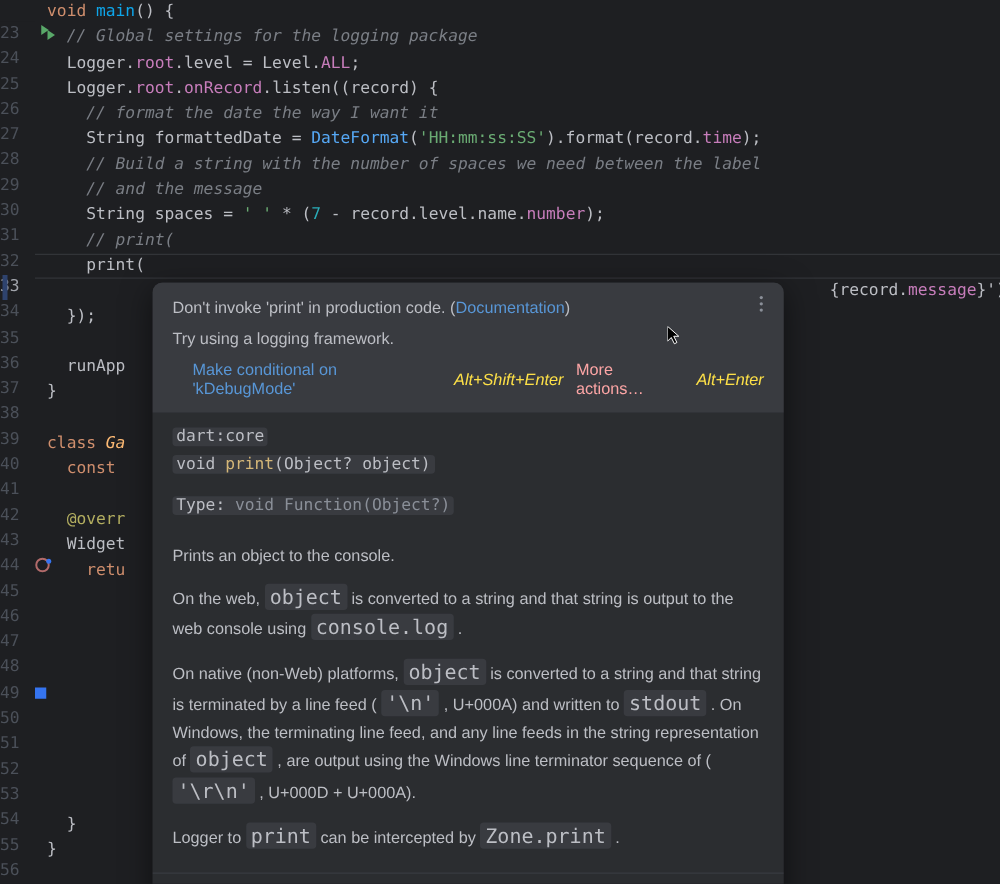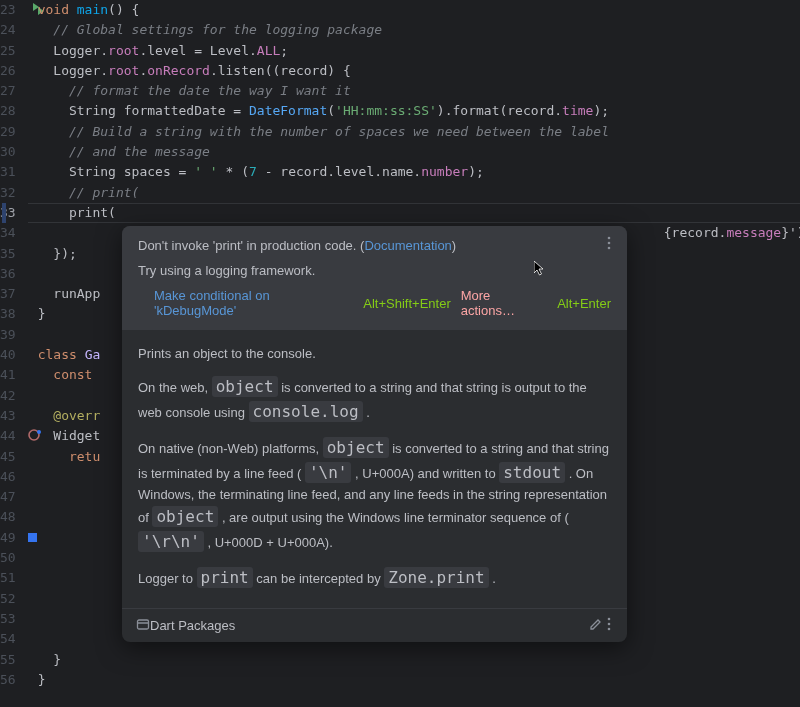--- a/index.html
+++ b/index.html
@@ -18,20 +18,21 @@
     height: 100%;
   }
   .gutter {
     width: 52px;
     background: #1e1f22;
     text-align: right;
     padding-right: 12px;
     color: #4b5059;
     user-select: none;
     position: relative;
+    margin-top: 17px;
   }
   .gutter .ln {
     height: 20.3px;
     line-height: 20.3px;
     position: relative;
   }
   .gutter .ln.hl { color: #a0a3aa; }
   .code-area {
     flex: 1;
     position: relative;
@@ -41,21 +42,21 @@
     height: 20.3px;
     line-height: 20.3px;
     white-space: pre;
   }
   
   .kw { color: #cf8e6d; }
   .fn { color: #0ea5e9; }
   .ident { color: #bcbec4; }
   .comment { color: #7a7e85; font-style: italic; }
   .str { color: #6aab73; }
-  .type { color: #c4b5fd; }
+  .type { color: #fdba74; font-style: italic; }
   .field { color: #c77dbb; }
   .call { color: #56a8f5; }
   .num { color: #2aacb8; }
   .annot { color: #b3ae60; }
   .hlrow {
     position: absolute;
     left: 0; right: 0;
     height: 20.3px;
     top: calc(20.3px * 10);
     border-top: 1px solid #323438;
@@ -95,21 +96,21 @@
     overflow: hidden;
   }
   .t-section {
     padding: 12px 16px;
   }
   .t-warn { background: #393b40; position: relative; }
   .t-msg { margin-bottom: 10px; }
   .t-sub { margin-bottom: 10px; color: #bcbec4; }
   .t-actions { display: flex; align-items: center; gap: 10px; margin-left: 16px; }
   .t-link { color: #5896d6; cursor: pointer; }
-  .t-hint { color: #84cc16; }
+  .t-hint { color: #fde047; font-style: italic; }
   .t-more { color: #fca5a5; margin-left: auto; cursor: pointer; }
   .t-menu { position: absolute; right: 12px; top: 10px; cursor: pointer; color: #8a8f98; }
   .t-code {
     padding: 10px 16px 4px 16px;
     font-family: 'Menlo', 'Consolas', monospace;
     font-size: 13px;
     line-height: 1.5;
   }
   .t-code .hlbg {
     background: #393b40;
@@ -250,20 +251,25 @@
     </div>
     <div class="t-sub">Try using a logging framework.</div>
     <div class="t-actions">
       <span class="t-link">Make conditional on 'kDebugMode'</span>
       <span class="t-hint">Alt+Shift+Enter</span>
       <span class="t-more">More actions…</span>
       <span class="t-hint">Alt+Enter</span>
     </div>
   </div>
 
+  <div class="t-code">
+    <div class="row"><span class="hlbg">dart:core</span></div>
+    <div class="row"><span class="hlbg"><span>void </span><span style="color:#d5b778">print</span><span>(Object? object)</span></span></div>
+    <div class="row" style="margin-top:14px;"><span class="hlbg"><span>Type: </span><span style="color:#8a8f98">void Function(Object?)</span></span></div>
+  </div>
 
   <div class="t-doc">
     <p>Prints an object to the console.</p>
     <p>
       <span>On the web, </span><code>object</code><span> is converted to a string and that string is output to the web console using </span><code>console.log</code><span> .</span>
     </p>
     <p>
       <span>On native (non-Web) platforms, </span><code>object</code><span> is converted to a string and that string is terminated by a line feed ( </span><code>'\n'</code><span> , U+000A) and written to </span><code>stdout</code><span> . On Windows, the terminating line feed, and any line feeds in the string representation of </span><code>object</code><span> , are output using the Windows line terminator sequence of ( </span><code>'\r\n'</code><span> , U+000D + U+000A).</span>
     </p>
     <p>

